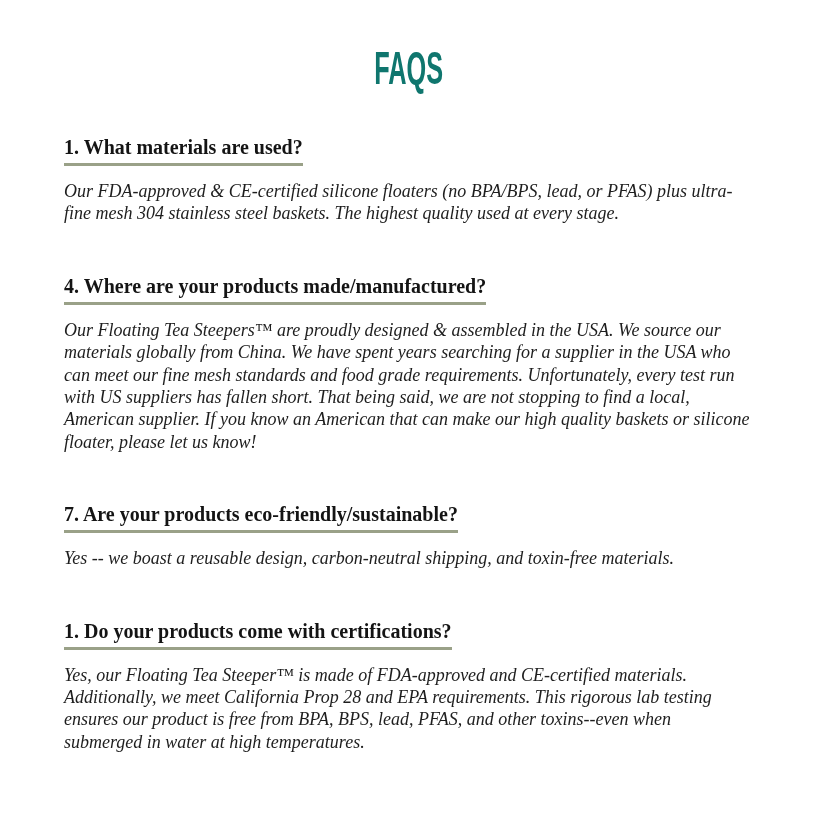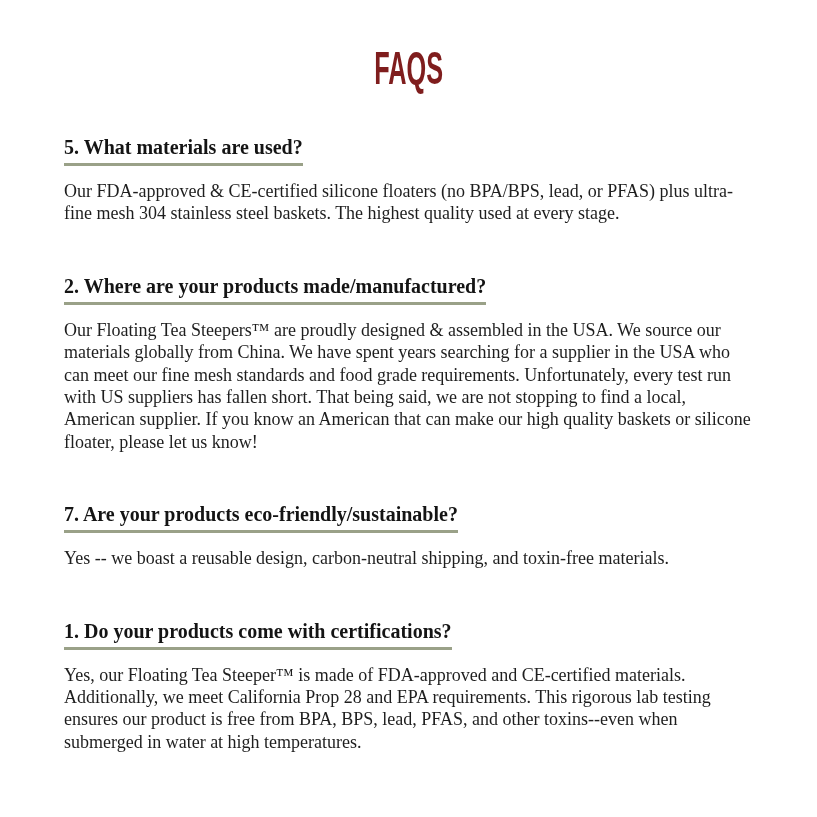--- a/index.html
+++ b/index.html
@@ -23,21 +23,21 @@
   }
   .page-title {
     text-align: center;
     margin: 0 0 44px 0;
     height: 48px;
     line-height: 48px;
     font-family: "Liberation Sans", sans-serif;
     font-weight: 700;
     font-size: 46px;
     letter-spacing: 0px;
-    color: #7f1d1d;
+    color: #0f766e;
   }
   .page-title .condensed {
     display: inline-block;
     transform: scaleX(0.55);
     transform-origin: 50% 50%;
   }
   .faq-section {
     margin: 0;
   }
   .faq-section + .faq-section {
@@ -51,38 +51,39 @@
     color: #141414;
     padding-bottom: 4px;
     border-bottom: 3px solid #9aa188;
   }
   .faq-answer {
     margin: 14px 0 0 0;
     font-size: 18px;
     line-height: 22.4px;
     color: #1e1e1e;
     max-width: 690px;
+    font-style: italic;
   }
 </style>
 </head>
 <body>
 
 <div class="page">
 
   <h1 class="page-title"><span class="condensed">FAQS</span></h1>
 
   <div>
 
     <section class="faq-section">
-      <span class="faq-question">5. What materials are used?</span>
+      <span class="faq-question">1. What materials are used?</span>
       <p class="faq-answer">Our FDA-approved &amp; CE-certified silicone floaters (no BPA/BPS, lead, or PFAS) plus ultra-fine mesh 304 stainless steel baskets. The highest quality used at every stage.</p>
     </section>
 
     <section class="faq-section">
-      <span class="faq-question">2. Where are your products made/manufactured?</span>
+      <span class="faq-question">4. Where are your products made/manufactured?</span>
       <p class="faq-answer">Our Floating Tea Steepers™ are proudly designed &amp; assembled in the USA. We source our materials globally from China. We have spent years searching for a supplier in the USA who can meet our fine mesh standards and food grade requirements. Unfortunately, every test run with US suppliers has fallen short. That being said, we are not stopping to find a local, American supplier. If you know an American that can make our high quality baskets or silicone floater, please let us know!</p>
     </section>
 
     <section class="faq-section">
       <span class="faq-question">7. Are your products eco-friendly/sustainable?</span>
       <p class="faq-answer">Yes -- we boast a reusable design, carbon-neutral shipping, and toxin-free materials.</p>
     </section>
 
     <section class="faq-section">
       <span class="faq-question">1. Do your products come with certifications?</span>

